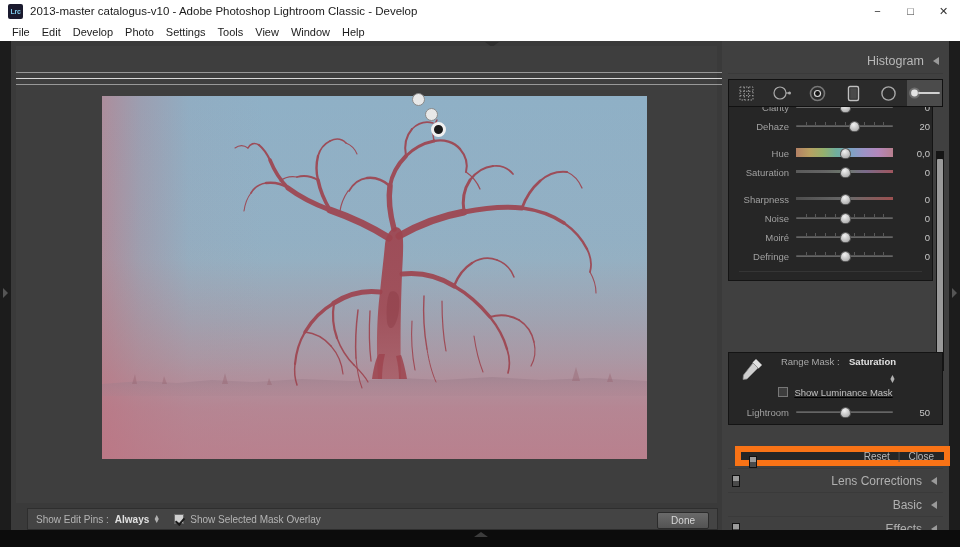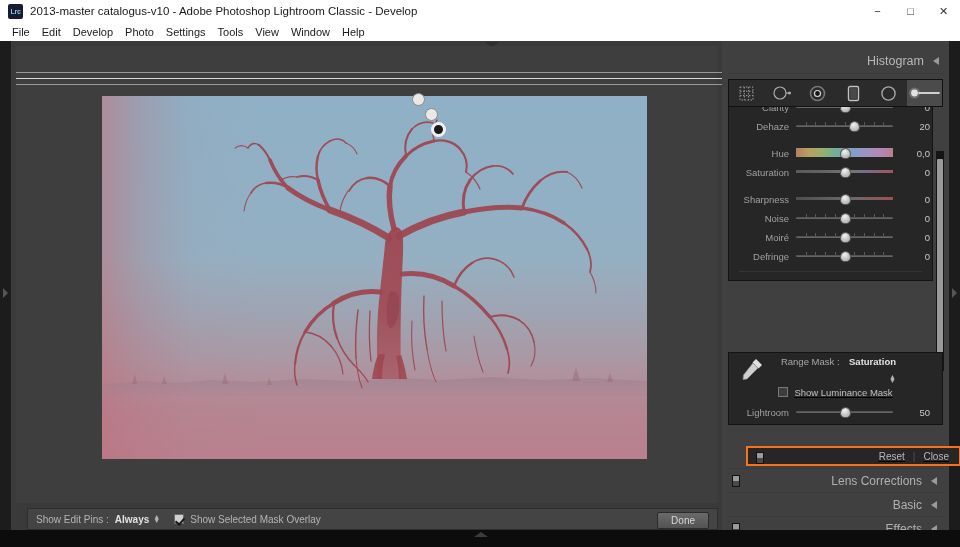--- a/index.html
+++ b/index.html
@@ -269,25 +269,24 @@
   }
   .rm-chk-label { font-size: 9.5px; color: #c0c0c0; }
   .tri-handle {
     position: absolute; top: 2px; width: 0; height: 0;
     border-top: 5px solid transparent; border-bottom: 5px solid transparent;
   }
   .tri-handle.left { border-right: 7px solid #d6d6d6; }
   .tri-handle.right { border-left: 7px solid #d6d6d6; }
 
   .rm-footer {
-    position: absolute; left: 24px; top: 405px; width: 215px; height: 20px;
-    background: #262626; border: 2px solid #f97316;
+    position: absolute; left: 13px; top: 405px; width: 215px; height: 20px;
+    background: #262626; border: 6px solid #f97316;
     display: flex; align-items: center; justify-content: flex-end;
     padding-right: 10px;
-    text-decoration: underline;
   }
   .switch-icon {
     position: absolute; left: 8px; top: 4px; width: 8px; height: 12px;
     background: linear-gradient(to bottom, #9a9a9a 0 50%, #4a4a4a 50% 100%);
     border: 1px solid #111;
   }
   .rm-link { font-size: 10px; color: #b8b8b8; }
   .rm-sep { color: #555; margin: 0 8px; font-size: 10px; }
 
   

